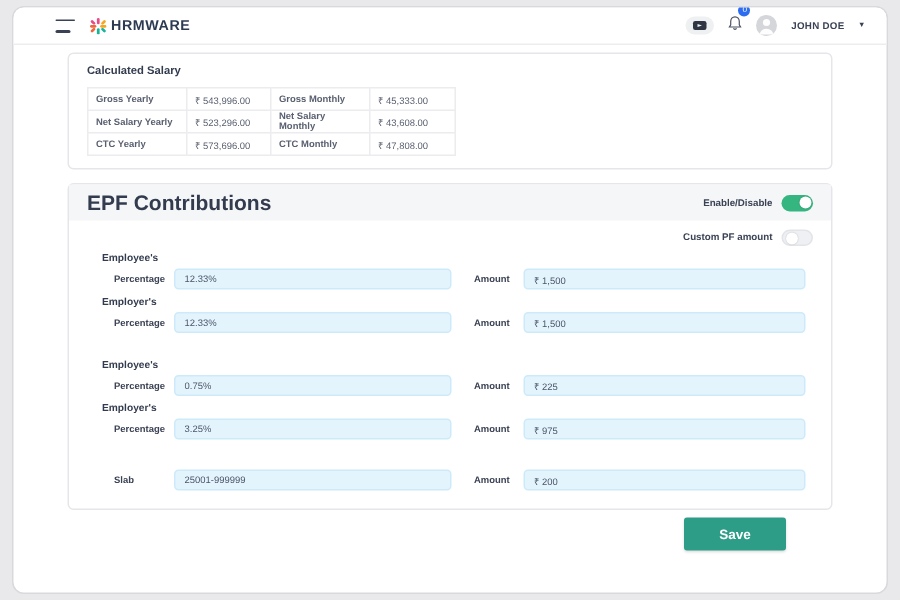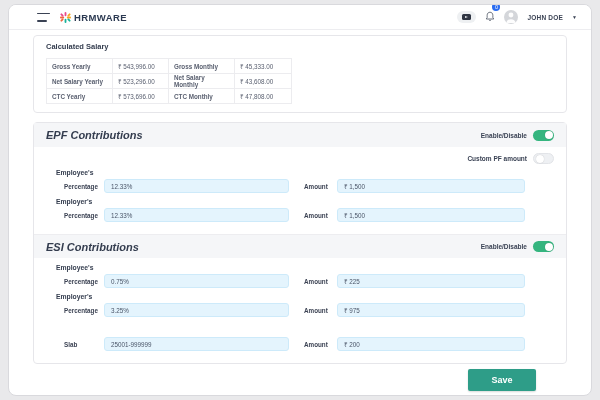--- a/index.html
+++ b/index.html
@@ -23,36 +23,36 @@
   .bell-wrap { position:relative; cursor:pointer; }
   .bell { font-size:9px; color:#4a5161; }
   .badge { position:absolute; top:-5px; right:-5px; min-width:8px; height:8px; background:#2b6cf0; color:#fff;
            font-size:5.5px; border-radius:50%; display:flex; align-items:center; justify-content:center; padding:0 1px; }
   .avatar { width:14px; height:14px; border-radius:50%; background:#d4d6da; display:flex; align-items:flex-end; justify-content:center; overflow:hidden; cursor:pointer; }
   .avatar svg { display:block; }
   .user-name { font-size:6.5px; font-weight:bold; color:#3a4254; letter-spacing:.2px; cursor:pointer; }
   .caret { font-size:5px; color:#3a4254; }
 
   
-  .content { flex:1; padding:5px 24px 6px; overflow:hidden; display:flex; flex-direction:column; }
+  .content { flex:1; padding:5px 36px 6px; overflow:hidden; display:flex; flex-direction:column; }
   .card { border:1px solid #e6e6ea; border-radius:4px; background:#fff; }
 
   .salary-card { padding:6px 12px 8px; }
   .salary-title { font-size:7.5px; font-weight:bold; color:#333c4e; }
   table.salary { border-collapse:collapse; margin-top:7px; }
   table.salary td { border:1px solid #ececef; font-size:6.3px; height:15px; padding:0 5px; color:#5a6070; }
   td.sl { font-weight:bold; color:#3b4253; width:66px; }
   td.sv { width:56px; }
   td.sl2 { font-weight:bold; color:#3b4253; width:66px; }
   td.sv2 { width:57px; }
 
   .contrib-card { margin-top:9px; }
   .sec-header { background:#f5f6f8; height:24px; display:flex; align-items:center; justify-content:space-between; padding:0 12px; }
   .sec-header.mid { border-top:1px solid #ededf0; }
-  .sec-title { font-size:11px; font-weight:bold; color:#333c4e;font-style:italic; }
+  .sec-title { font-size:14px; font-weight:bold; color:#333c4e; }
   .toggle-group { display:flex; align-items:center; gap:6px; }
   .toggle-label { font-size:6.5px; font-weight:bold; color:#3a4254; }
   .toggle { width:21px; height:11px; border-radius:6px; position:relative; cursor:pointer; }
   .toggle.on { background:#35b57f; }
   .toggle.on .knob { right:1.5px; }
   .toggle.off { background:#eef0f3; border:1px solid #e2e4e8; }
   .toggle.off .knob { left:1.5px; }
   .knob { position:absolute; top:1.5px; width:8px; height:8px; background:#fff; border-radius:50%; box-shadow:0 0 1px rgba(0,0,0,.25); }
   .toggle.off .knob { top:1px; }
 
@@ -174,29 +174,20 @@
         </div>
         <div class="grp-heading">Employer's</div>
         <div class="frow">
           <span class="flabel">Percentage</span>
           <input class="tfield fld-a" value="12.33%" style="">
           <span class="alabel">Amount</span>
           <input class="tfield fld-b" value="₹ 1,500" style="">
         </div>
       </div>
 
-      <div class="sec-header mid">
-        <span class="sec-title">ESI Contributions</span>
-        <span class="toggle-group">
-          <span class="toggle-label">Enable/Disable</span>
-          <span class="toggle on">
-              <span class="knob"></span>
-            </span>
-        </span>
-      </div>
       <div class="sec-body">
         <div class="grp-heading">Employee's</div>
         <div class="frow">
           <span class="flabel">Percentage</span>
           <input class="tfield fld-a" value="0.75%" style="">
           <span class="alabel">Amount</span>
           <input class="tfield fld-b" value="₹ 225" style="">
         </div>
         <div class="grp-heading">Employer's</div>
         <div class="frow">

